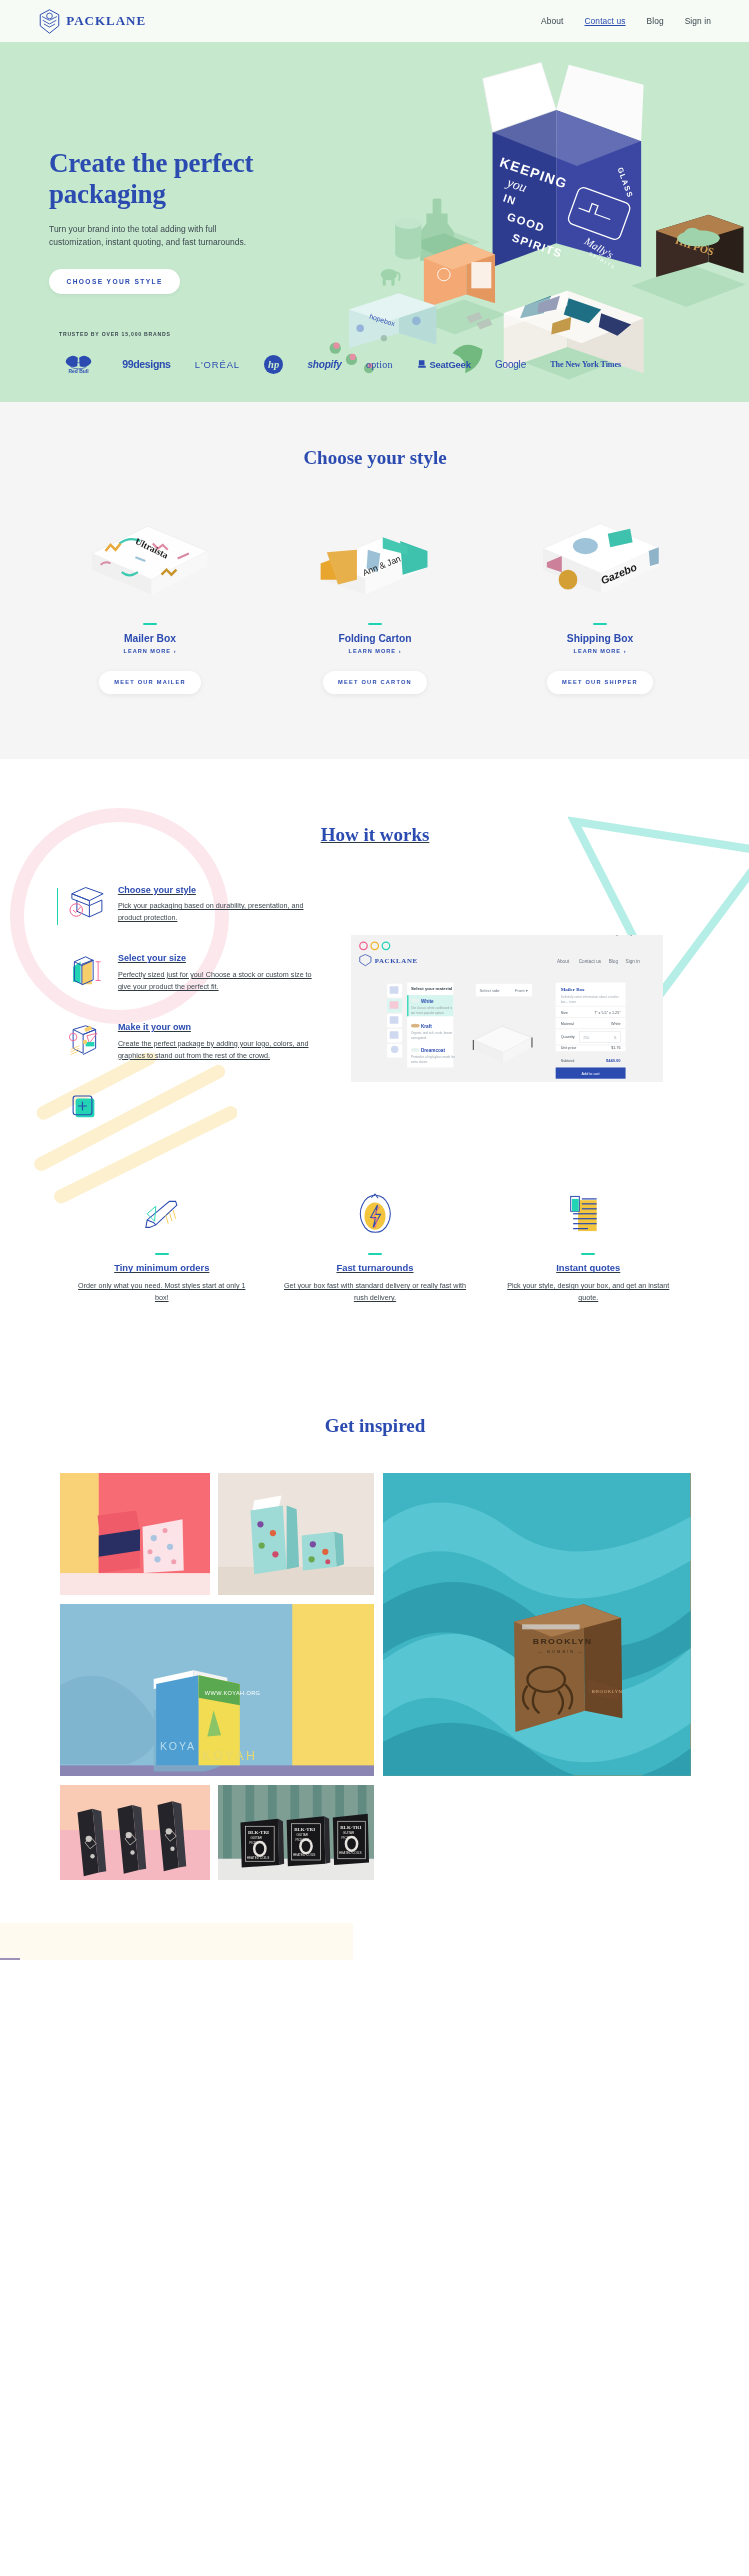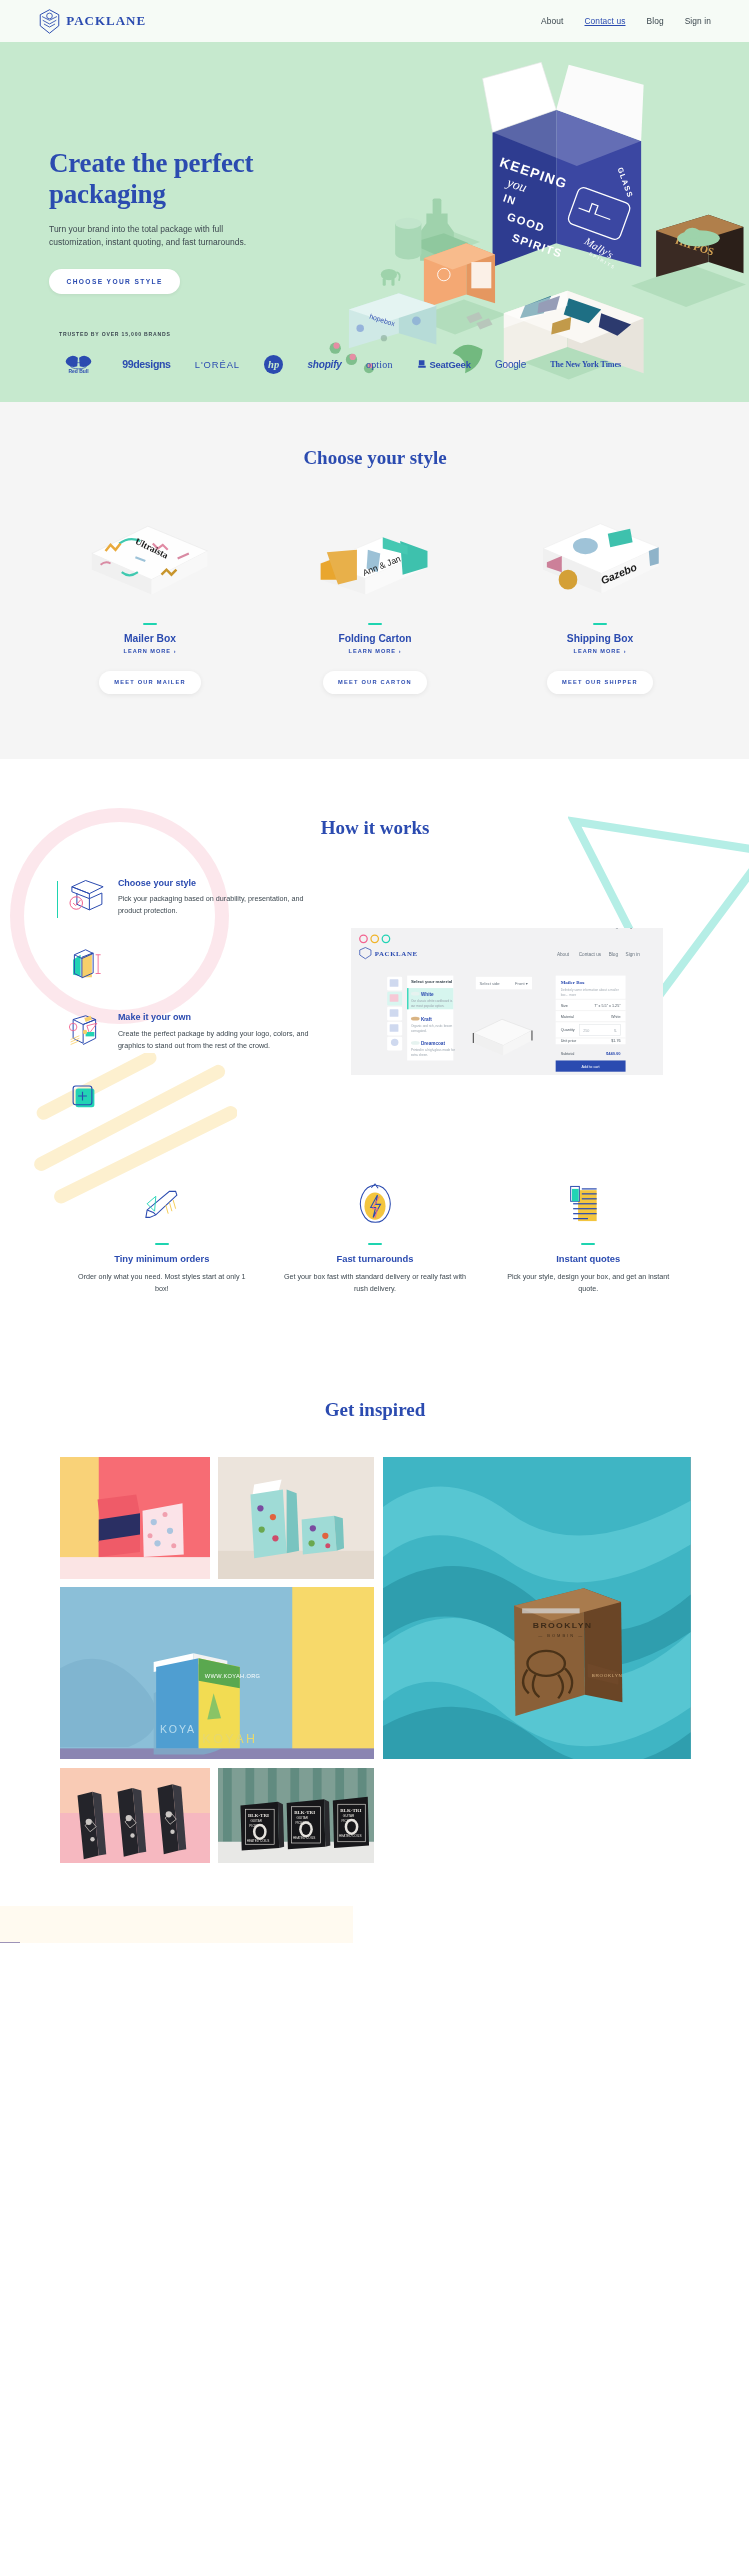--- a/index.html
+++ b/index.html
@@ -98,21 +98,21 @@
   }
 
   
   .works{ position:relative; padding:54px 0 25px; background:#fff; overflow:hidden;}
   .deco-circle{
     position:absolute; left:10px; top:49px; width:219px; height:216px;
     border:14.4px solid #fbdfe6; border-radius:50%; opacity:.75;
   }
   .deco-tri{ position:absolute; right:-24px; top:55px; }
   .deco-stripes{ position:absolute; left:31px; top:294px; }
-  .works-inner{ position:relative; max-width:675px; margin:4px auto; padding:0 19px;}
+  .works-inner{ position:relative; max-width:675px; margin:11px auto; padding:0 19px;text-decoration:underline;}
   .works-body{ display:flex; gap:25px; margin-top:39px; }
   .steps{ width:269px; position:relative; }
   .step-bar{ position:absolute; left:0; top:3.7px; width:1.9px; height:37px; background:#1ed4b0;}
   .step{ display:flex; gap:11.2px; margin-bottom:29px; padding-left:11.2px;}
   .step-icon{ width:39px; flex:0 0 39px; }
   .step-title{ font-size:9px; font-weight:bold; color:#2b4bb0; }
   .step-text{ margin-top:5.6px; font-size:7.2px; line-height:1.68; color:#3d4850; }
   .app-shot{
     width:312px; height:147px; background:#f2f2f3; align-self:flex-start;
     margin-top:50px; position:relative; overflow:hidden;
@@ -125,21 +125,21 @@
   .feature-title{ font-size:9.4px; font-weight:bold; color:#2b4bb0; }
   .feature-text{ margin-top:6.9px; font-size:7.2px; line-height:1.66; color:#3d4850; padding:0 11.2px;}
 
   
   .inspired{ padding:50px 0 0; }
   .gallery{
     max-width:675px; margin:36px auto 0; padding:0 22px;
     display:grid; grid-template-columns:150px 156px 1fr;
     grid-template-rows:122px 172px; gap:8.7px;
   }
-  .g{ background:#a3a3a3; background-size:cover; background-position:center; }
+  .g{ background:#f97316; background-size:cover; background-position:center; }
   .g1{ grid-column:1; grid-row:1; }
   .g2{ grid-column:2; grid-row:1; }
   .g3{ grid-column:3; grid-row:1/span 2; }
   .g4{ grid-column:1/span 2; grid-row:2;text-align:center; }
   .gallery2{
     max-width:675px; margin:8.7px auto 0; padding:0 22px;
     display:grid; grid-template-columns:150px 156px 1fr; gap:8.7px;
   }
   .g5{ grid-column:3; height:95px;}
   .spacer-bottom{ height:80px; position:relative; }
@@ -284,21 +284,21 @@
     </g>
 
     <g fill="#b8c6bb">
       <polygon points="236,418 256,410 262,420 242,428"></polygon>
       <polygon points="252,428 272,420 278,430 258,438"></polygon>
     </g>
   </svg>
 
   <div class="hero-copy">
     <h1 class="hero-h1">Create the perfect packaging</h1>
-    <p class="hero-sub">Turn your brand into the total package with full customization, instant quoting, and fast turnarounds.</p>
+    <p class="hero-sub">Turn your brand into the total adding with full customization, instant quoting, and fast turnarounds.</p>
     <button class="btn-pill">CHOOSE YOUR STYLE</button>
   </div>
 
   <div class="trusted">
     <div class="trusted-label">TRUSTED BY OVER 15,000 BRANDS</div>
     <div class="logo-row">
       <span class="logo">
         <svg width="39" height="21" viewBox="0 0 62 34">
           <g fill="#2b4bb0">
             <path d="M30 6 q-9 -7 -17 1 q-6 6 1 11 q7 5 15 2 z"></path>
@@ -448,20 +448,24 @@
                 <path d="M10 14 v30 l12 6 v-32"></path>
                 <path d="M22 18 l18 -7 v32 l-18 8"></path>
               </g>
               <g stroke="#f2628f" stroke-width="1.4">
                 <line x1="48" y1="14" x2="48" y2="44"></line>
                 <line x1="44" y1="14" x2="52" y2="14"></line>
                   <line x1="44" y1="44" x2="52" y2="44"></line>
               </g>
             </svg>
           </span>
+          <div>
+            <div class="step-title">Select your size</div>
+            <div class="step-text">Perfectly sized just for you! Choose a stock or custom size to give your product the perfect fit.</div>
+          </div>
         </div>
 
         <div class="step">
           <span class="step-icon">
             <svg width="39" height="35" viewBox="0 0 62 56">
               <g fill="none" stroke="#2b4bb0" stroke-width="1.6">
                 <polygon points="8,12 28,6 44,12 24,20"></polygon>
                 <path d="M8 12 v30 l16 8 v-30"></path>
                 <path d="M24 20 l20 -8 v30 l-20 10"></path>
               </g>

